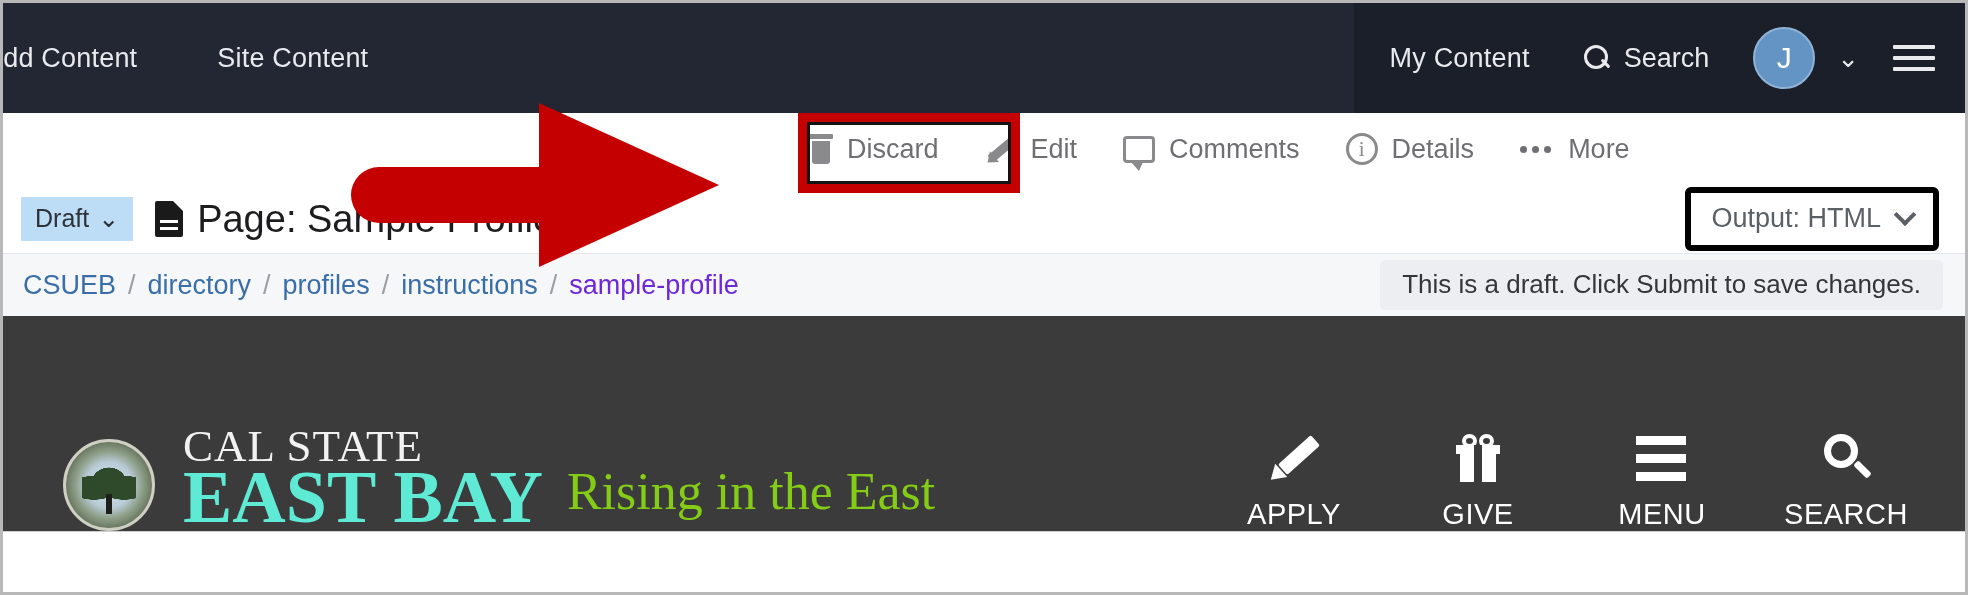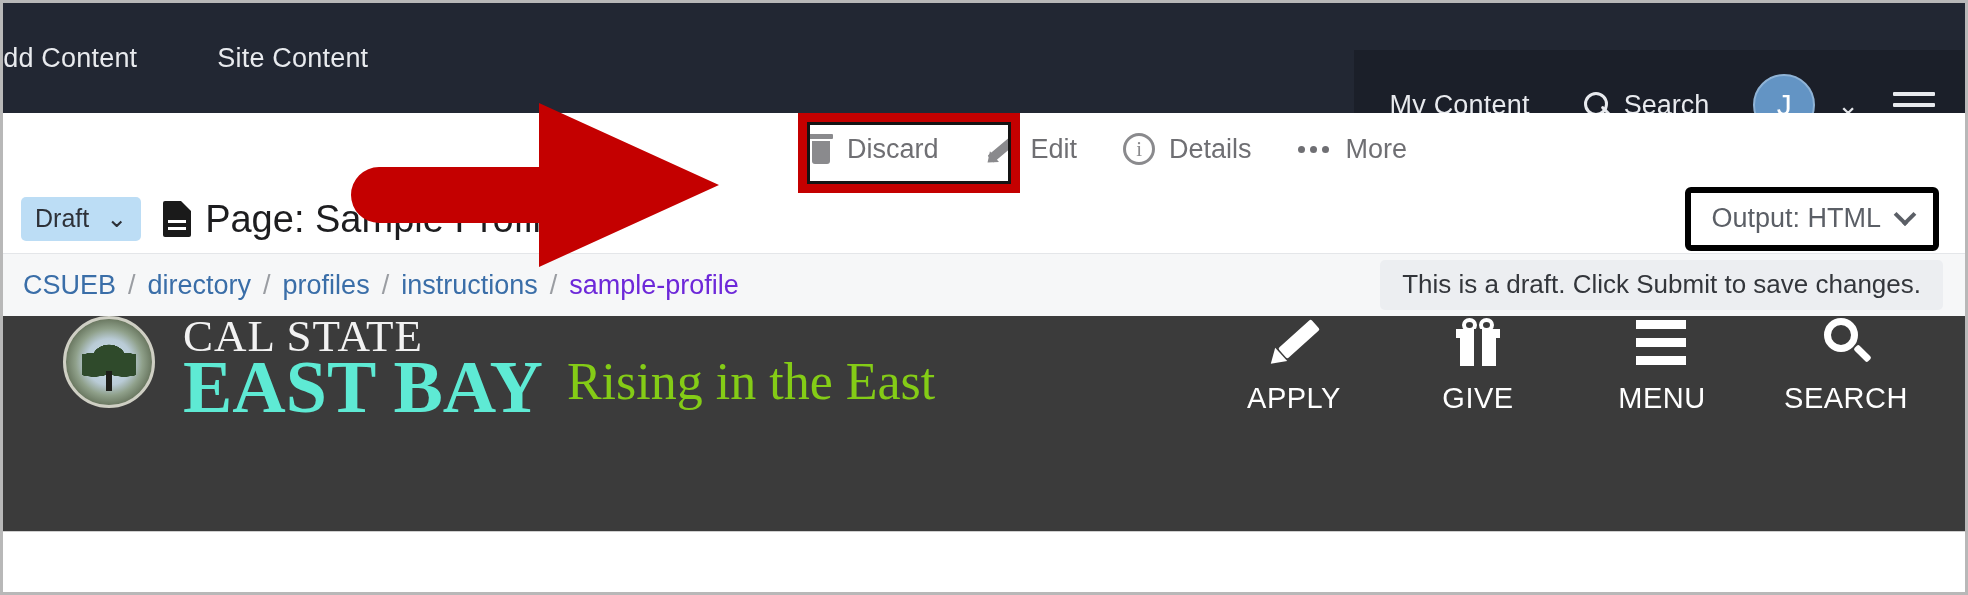--- a/index.html
+++ b/index.html
@@ -29,21 +29,20 @@
     height: 100%;
     padding-left: 0px;
   }
   .top-nav-right {
     position: absolute; right: 0; top: 0;
     height: 110px;
     background: #1b1f29;
     display: flex; align-items: center;
     padding-left: 36px; padding-right: 30px;
     gap: 0px;
-    margin-top: 47px;
   }
   .nav-link {
     color: #e8eaee;
     font-size: 27px;
     letter-spacing: 0.2px;
     white-space: nowrap;
   }
   .nav-link.addc { margin-left: -18px; }
   .nav-link.sitec { margin-left: 80px; text-align: center; }
   .nav-link.mycontent { margin-right: 54px; }
@@ -194,22 +193,22 @@
     position: absolute; left: 0; top: 182px;
     width: 1962px; height: 68px;
     background: #ffffff;
     display: flex; align-items: center;
     padding: 0 26px 0 18px;
   }
   .draft-badge {
     background: #bcddf5; color: #2d3138;
     font-size: 25px;
     padding: 7px 14px 8px 14px;
-    border-radius: 5px;
-    display: flex; align-items: center; gap: 17px;
+    border-radius: 0;
+    display: flex; align-items: center; gap: 9px;
     white-space: nowrap;
   }
   .doc-icon {
     width: 28px; height: 36px;
     margin-left: 22px; margin-right: 14px;
     background: #1a1a1a;
     position: relative; flex: none;
     border-radius: 2px 8px 2px 2px;
   }
   .doc-icon::before {
@@ -265,21 +264,21 @@
     padding: 9px 22px 10px 22px;
     border-radius: 5px;
     white-space: nowrap;
   }
 
   
   .site-header {
     position: absolute; left: 0; top: 313px;
     width: 1962px; height: 215px;
     background: #3b3b3b;
-    display: flex; align-items: flex-start;
+    display: flex; align-items: flex-end;
     padding: 0 38px 0 60px;
   }
   .seal {
     width: 92px; height: 92px; border-radius: 50%;
     background: radial-gradient(circle at 50% 50%, #cfe3ef 0%, #b9cbd6 38%, #8fa08a 55%, #6c7a63 70%, #d8d2b8 78%, #8f8f70 100%);
     border: 3px solid #cfcfc4;
     position: relative; flex: none;
     overflow: hidden;
   }
   .seal::before {
@@ -430,20 +429,24 @@
     </div>
 
     <div class="tb-item">
       <span class="ico pencil-icon">
         <span class="body"></span>
           <span class="tip"></span>
       </span>
       <span>Edit</span>
     </div>
 
+    <div class="tb-item">
+      <span class="ico bubble-icon"></span>
+      <span>Comments</span>
+    </div>
 
     <div class="tb-item">
       <span class="ico info-icon">i</span>
       <span>Details</span>
     </div>
 
     <div class="tb-item">
       <span class="ico dots-icon">
           <i></i>
           <i></i>

